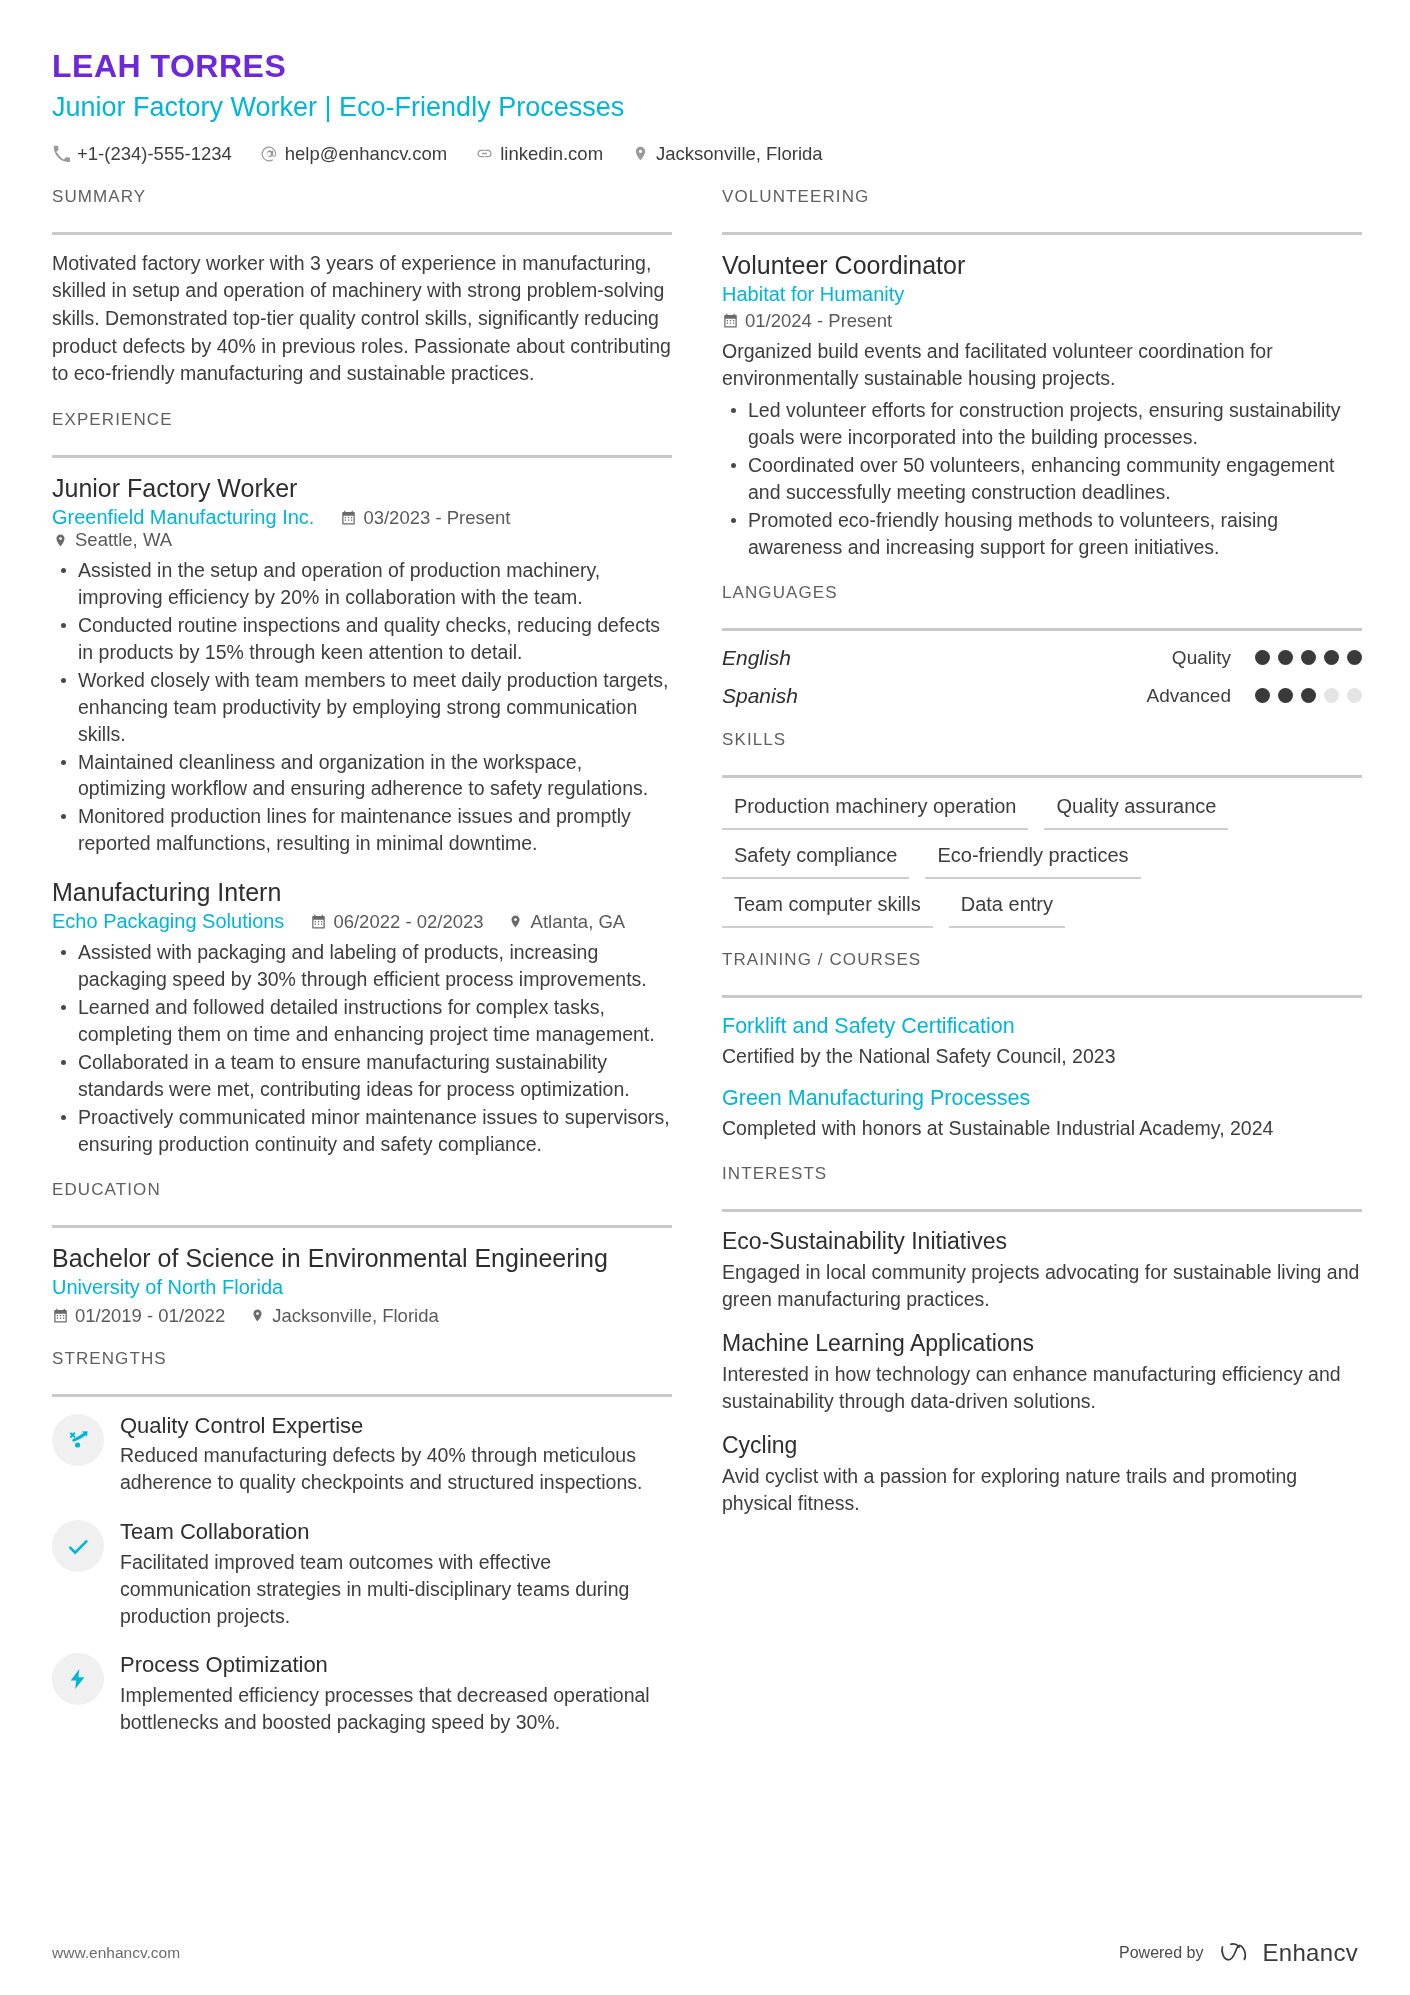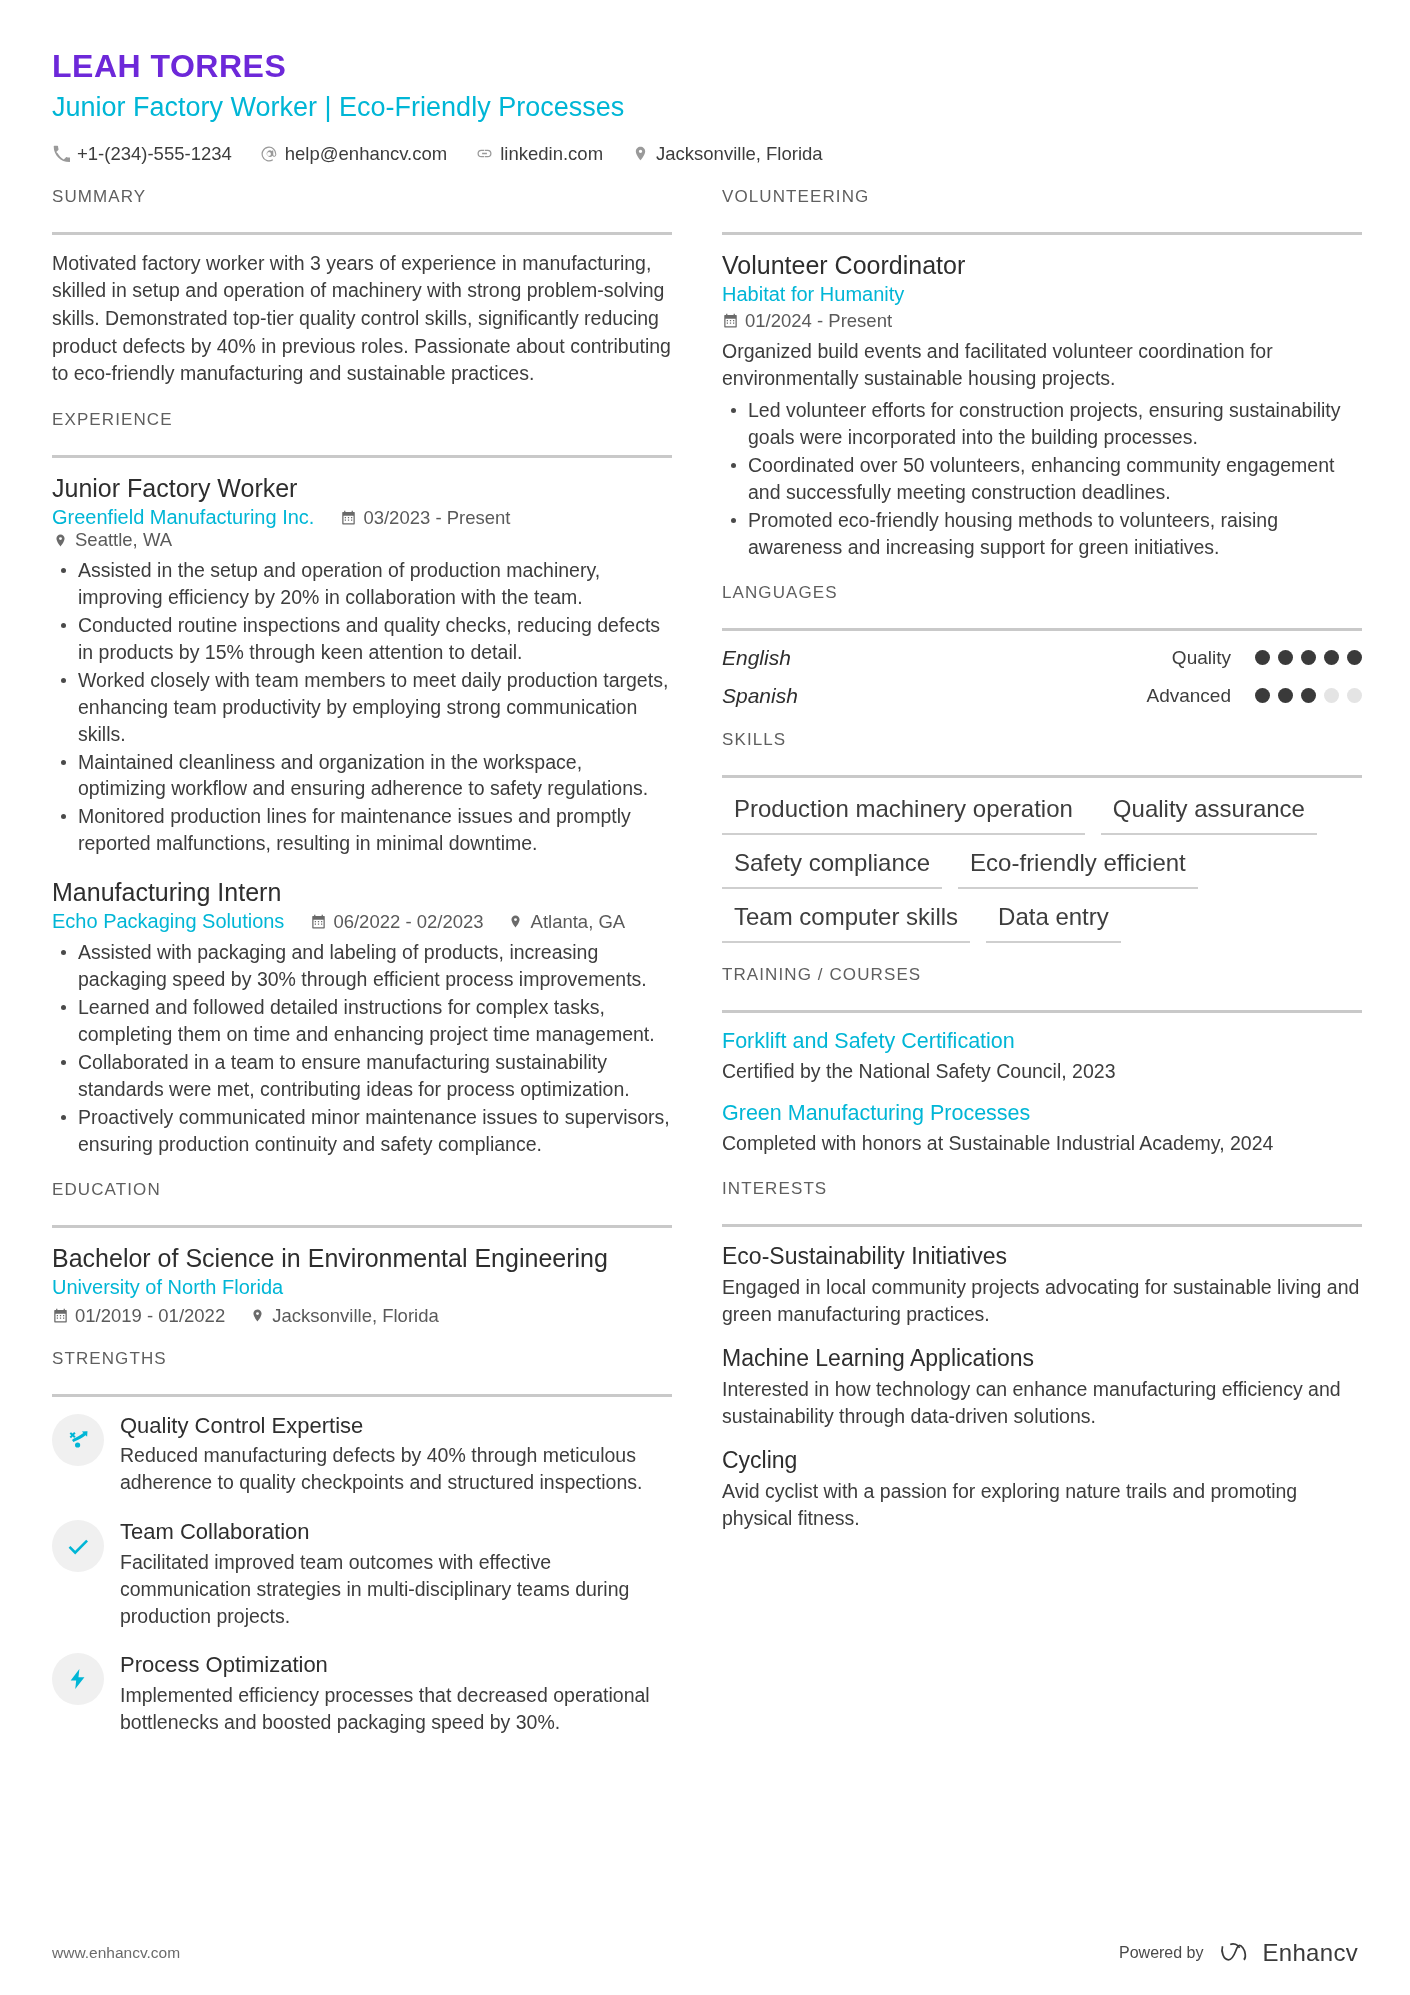--- a/index.html
+++ b/index.html
@@ -200,21 +200,21 @@
   }
   .dot.on { background: #3a3a3a; }
 
   
   .skills-wrap {
     display: flex;
     flex-wrap: wrap;
     gap: 12px 16px;
   }
   .skill {
-    font-size: 24px;
+    font-size: 20px;
     color: #3d3d3d;
     padding: 2px 12px 10px 12px;
     border-bottom: 2px solid #cfcfcf;
     white-space: nowrap;
   }
 
   
   .tr-item { margin-bottom: 16px; }
   .tr-title {
     font-size: 21.5px;
@@ -514,21 +514,21 @@
           </span>
         </div>
       </div>
 
       <div class="sec">
         <div class="sec-head">SKILLS</div>
         <div class="skills-wrap">
           <span class="skill">Production machinery operation</span>
           <span class="skill">Quality assurance</span>
           <span class="skill">Safety compliance</span>
-          <span class="skill">Eco-friendly efficient</span>
+          <span class="skill">Eco-friendly practices</span>
           <span class="skill">Team computer skills</span>
           <span class="skill">Data entry</span>
         </div>
       </div>
 
       <div class="sec">
         <div class="sec-head">TRAINING / COURSES</div>
         <div class="tr-item">
           <div class="tr-title">Forklift and Safety Certification</div>
           <div class="tr-desc">Certified by the National Safety Council, 2023</div>

